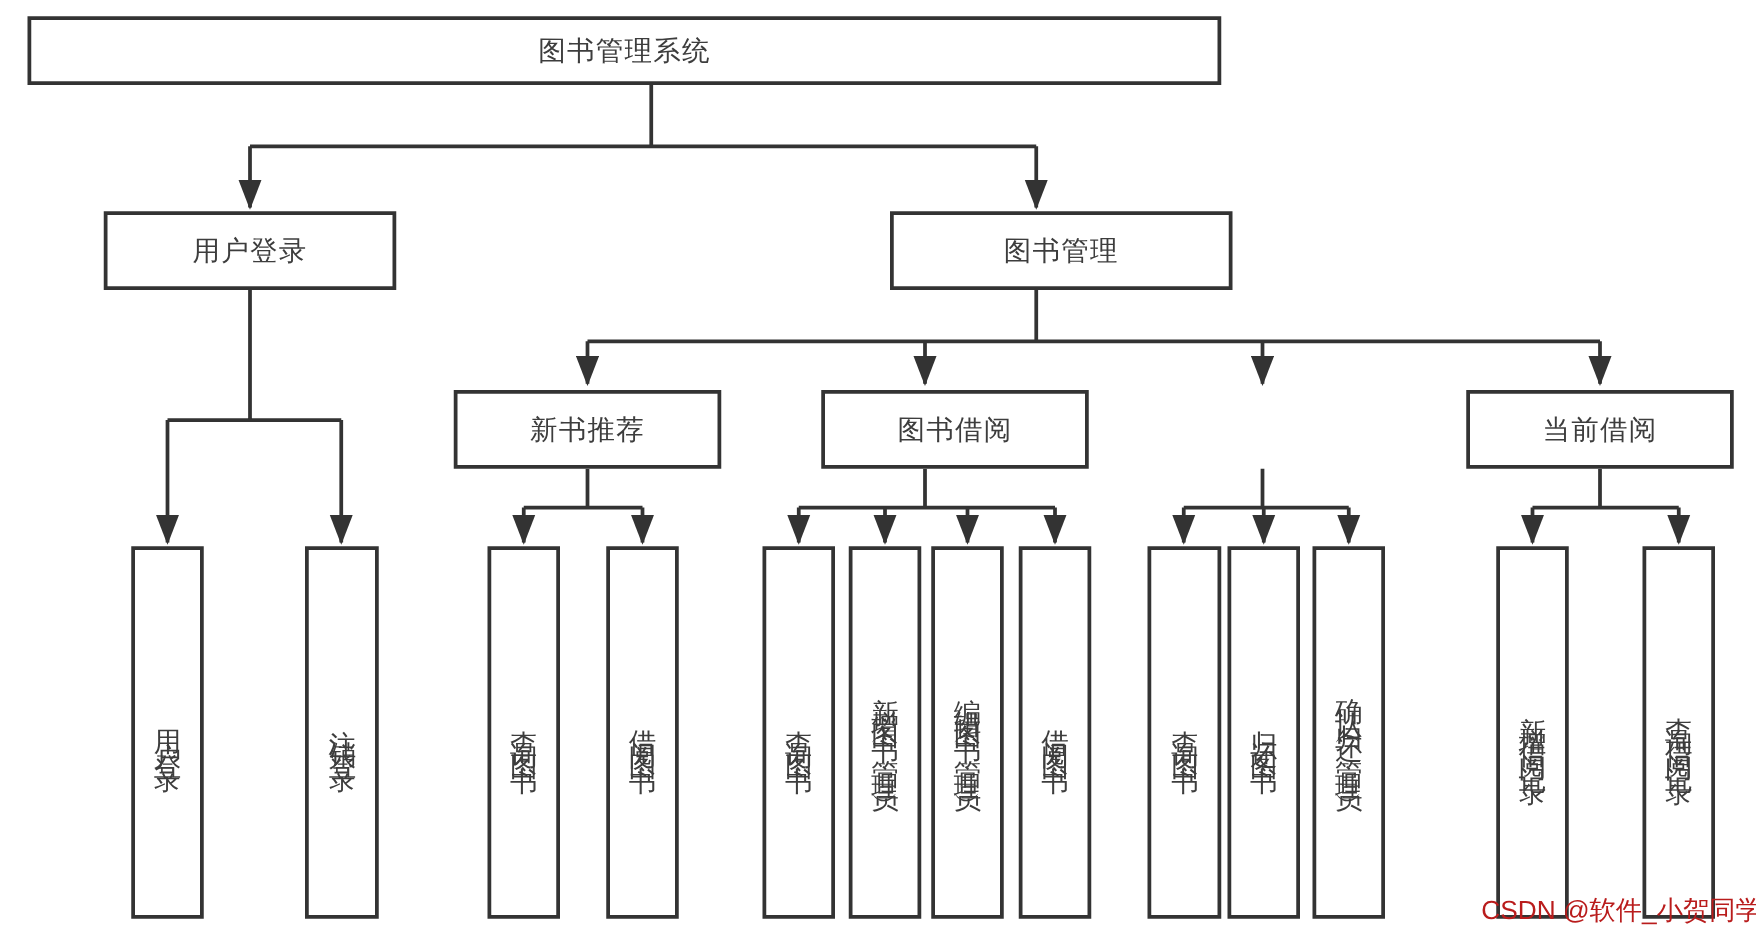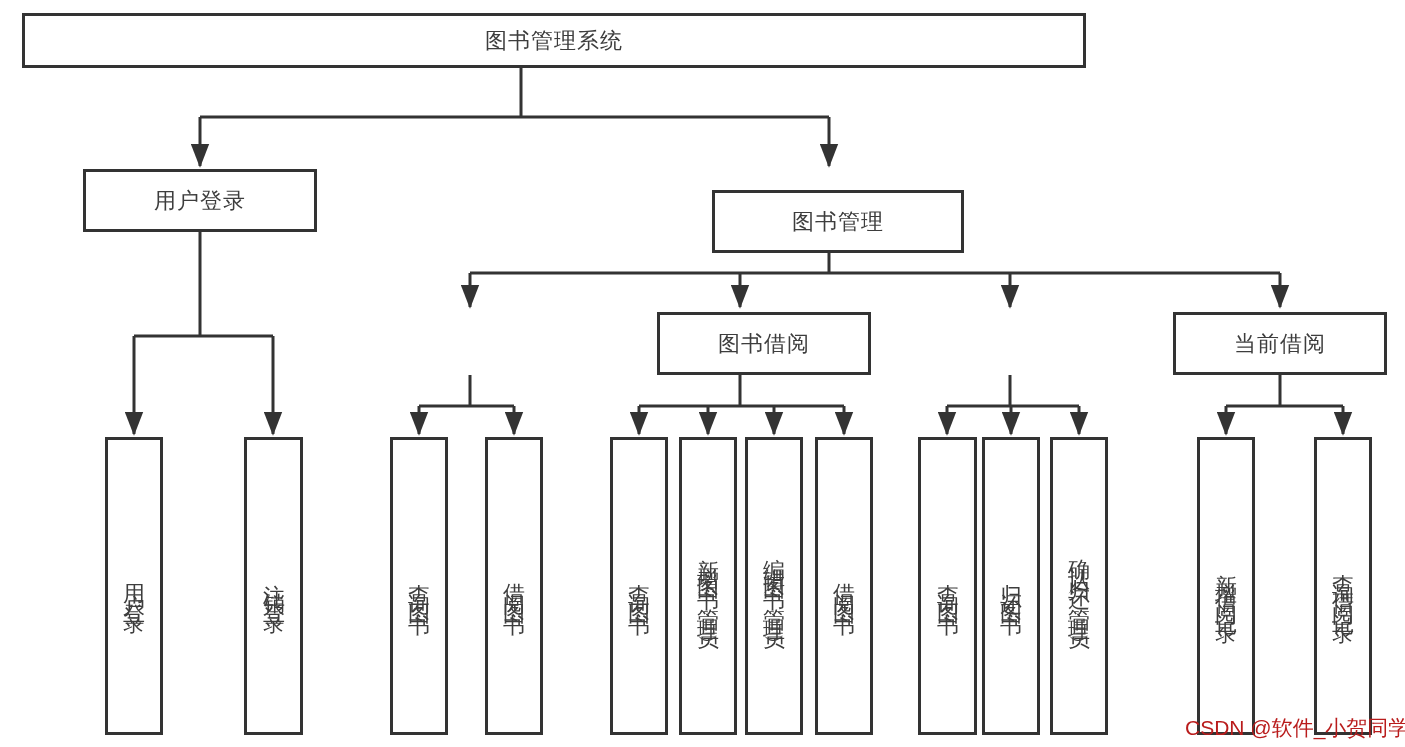--- a/index.html
+++ b/index.html
@@ -78,25 +78,26 @@
       </g>
 
       <g>
         <path d="M1280 375 V406 M1226 406 H1343"></path>
         <path d="M1226 406 V434" marker-end="url(#arrow)"></path>
         <path d="M1343 406 V434" marker-end="url(#arrow)"></path>
       </g>
     </g>
   </svg>
 
-  <div class="node hnode" style="left:22px;top:13px;width:1064px;height:55px;">图书管理系统</div>
+  <div class="node hnode" style="left:22px;top:13px;width:955px;height:55px;">图书管理系统</div>
 
   <div class="node hnode" style="left:83px;top:169px;width:234px;height:63px;">用户登录</div>
-  <div class="node hnode" style="left:712px;top:169px;width:252px;height:63px;margin-top:21px;">图书管理</div>
+  <div class="node hnode" style="left:712px;top:169px;width:274px;height:63px;">图书管理</div>
 
+  <div class="node hnode" style="left:363px;top:312px;width:214px;height:63px;">新书推荐</div>
   <div class="node hnode" style="left:633px;top:312px;width:214px;height:63px;margin-left:24px;">图书借阅</div>
   <div class="node hnode" style="left:1173px;top:312px;width:214px;height:63px;">当前借阅</div>
 
   <div class="node vnode" style="left:105px;top:437px;width:58px;height:298px;">用户登录</div>
   <div class="node vnode" style="left:244px;top:437px;width:59px;height:298px;">注销登录</div>
 
   <div class="node vnode" style="left:390px;top:437px;width:58px;height:298px;">查询图书</div>
   <div class="node vnode" style="left:485px;top:437px;width:58px;height:298px;">借阅图书</div>
 
   <div class="node vnode" style="left:610px;top:437px;width:58px;height:298px;">查询图书</div>

